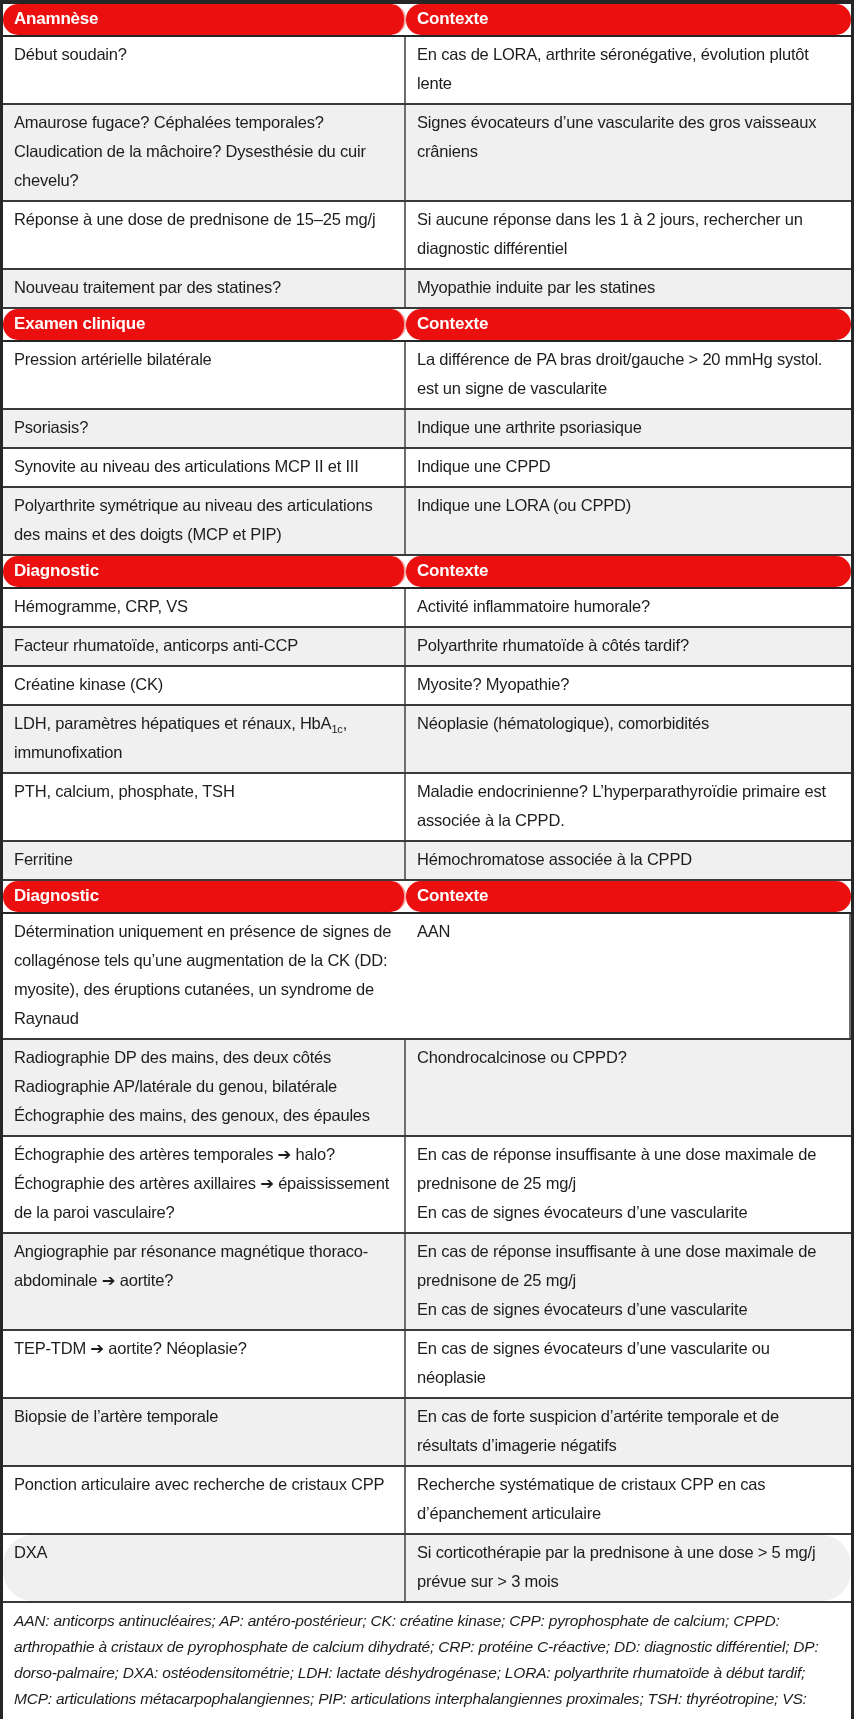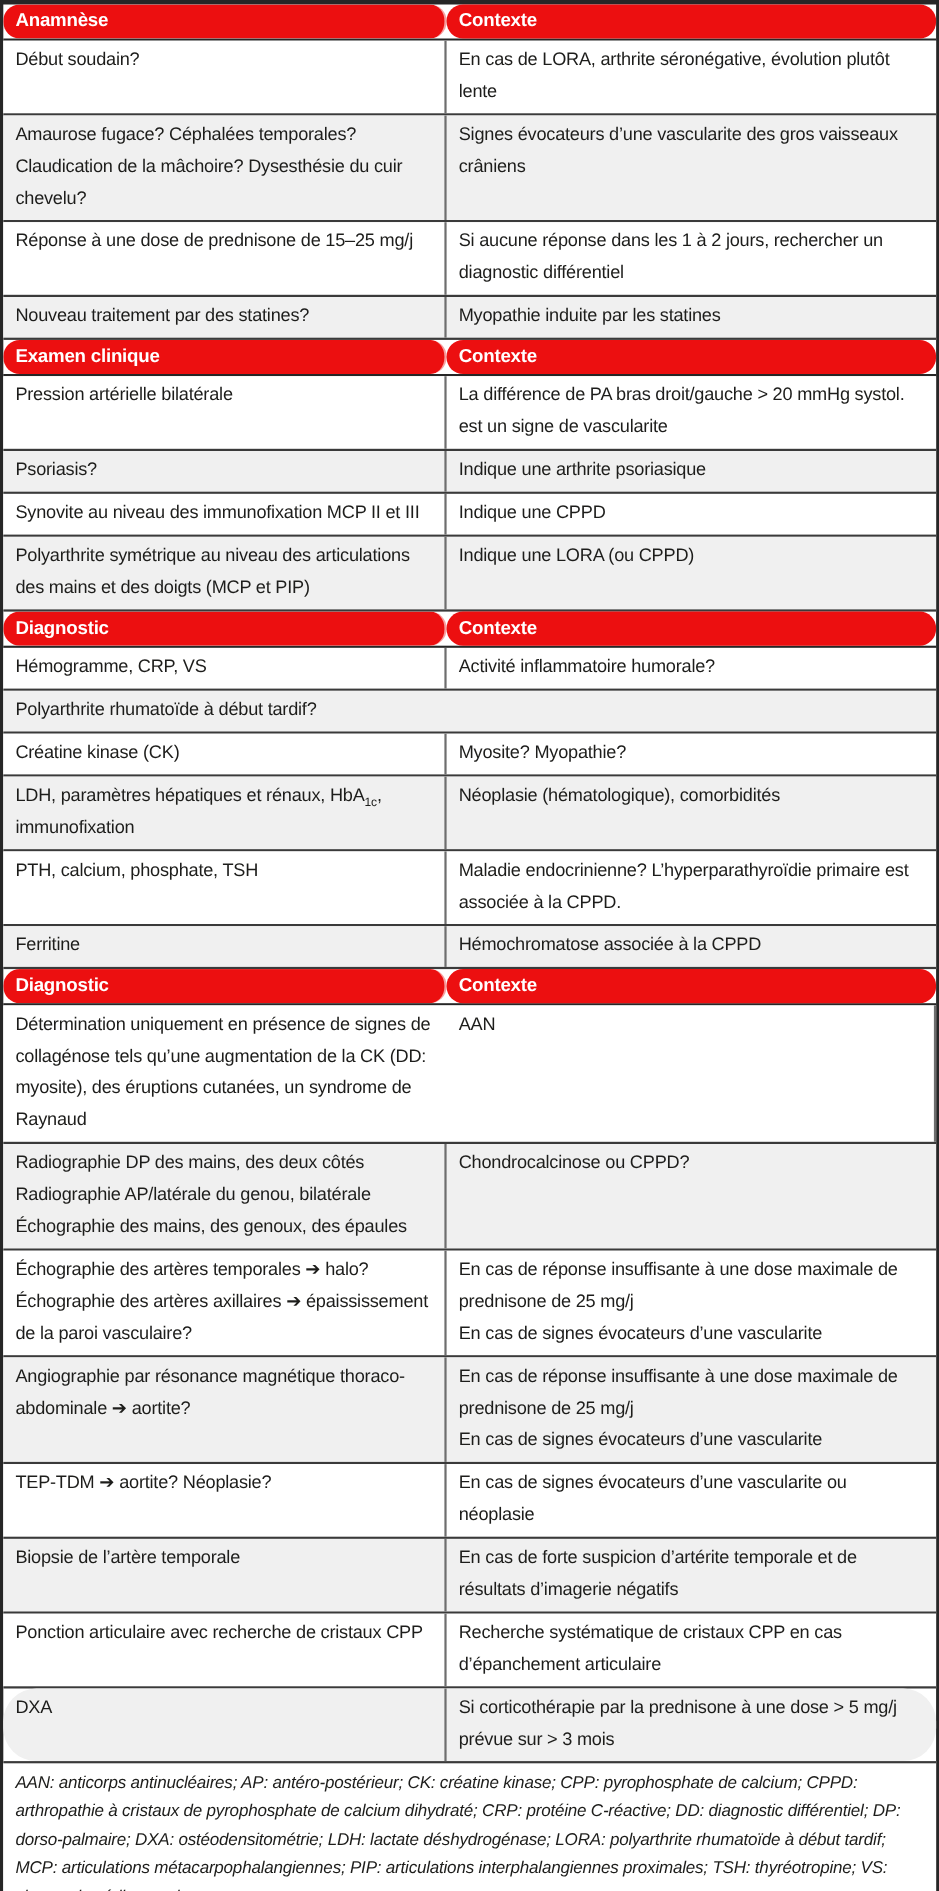--- a/index.html
+++ b/index.html
@@ -97,37 +97,38 @@
         </div>
         <div class="row body-row">
           <div class="cell cell-left">Pression artérielle bilatérale</div>
           <div class="cell cell-right">La différence de PA bras droit/gauche &gt; 20 mmHg systol. est un signe de vascularite</div>
         </div>
         <div class="row body-row alt">
           <div class="cell cell-left">Psoriasis?</div>
           <div class="cell cell-right">Indique une arthrite psoriasique</div>
         </div>
         <div class="row body-row">
-          <div class="cell cell-left">Synovite au niveau des immunofixation MCP II et III</div>
+          <div class="cell cell-left">Synovite au niveau des articulations MCP II et III</div>
           <div class="cell cell-right">Indique une CPPD</div>
         </div>
         <div class="row body-row alt">
           <div class="cell cell-left">Polyarthrite symétrique au niveau des articulations des mains et des doigts (MCP et PIP)</div>
           <div class="cell cell-right">Indique une LORA (ou CPPD)</div>
         </div>
         <div class="row hdr-row">
           <div class="cell cell-left">Diagnostic</div>
           <div class="cell cell-right">Contexte</div>
         </div>
         <div class="row body-row">
           <div class="cell cell-left">Hémogramme, CRP, VS</div>
           <div class="cell cell-right">Activité inflammatoire humorale?</div>
         </div>
         <div class="row body-row alt">
-          <div class="cell cell-right">Polyarthrite rhumatoïde à début tardif?</div>
+          <div class="cell cell-left">Facteur rhumatoïde, anticorps anti-CCP</div>
+          <div class="cell cell-right">Polyarthrite rhumatoïde à côtés tardif?</div>
         </div>
         <div class="row body-row">
           <div class="cell cell-left">Créatine kinase (CK)</div>
           <div class="cell cell-right">Myosite? Myopathie?</div>
         </div>
         <div class="row body-row alt">
           <div class="cell cell-left">LDH, paramètres hépatiques et rénaux, HbA<sub>1c</sub>, immunofixation</div>
           <div class="cell cell-right">Néoplasie (hématologique), comorbidités</div>
         </div>
         <div class="row body-row">

